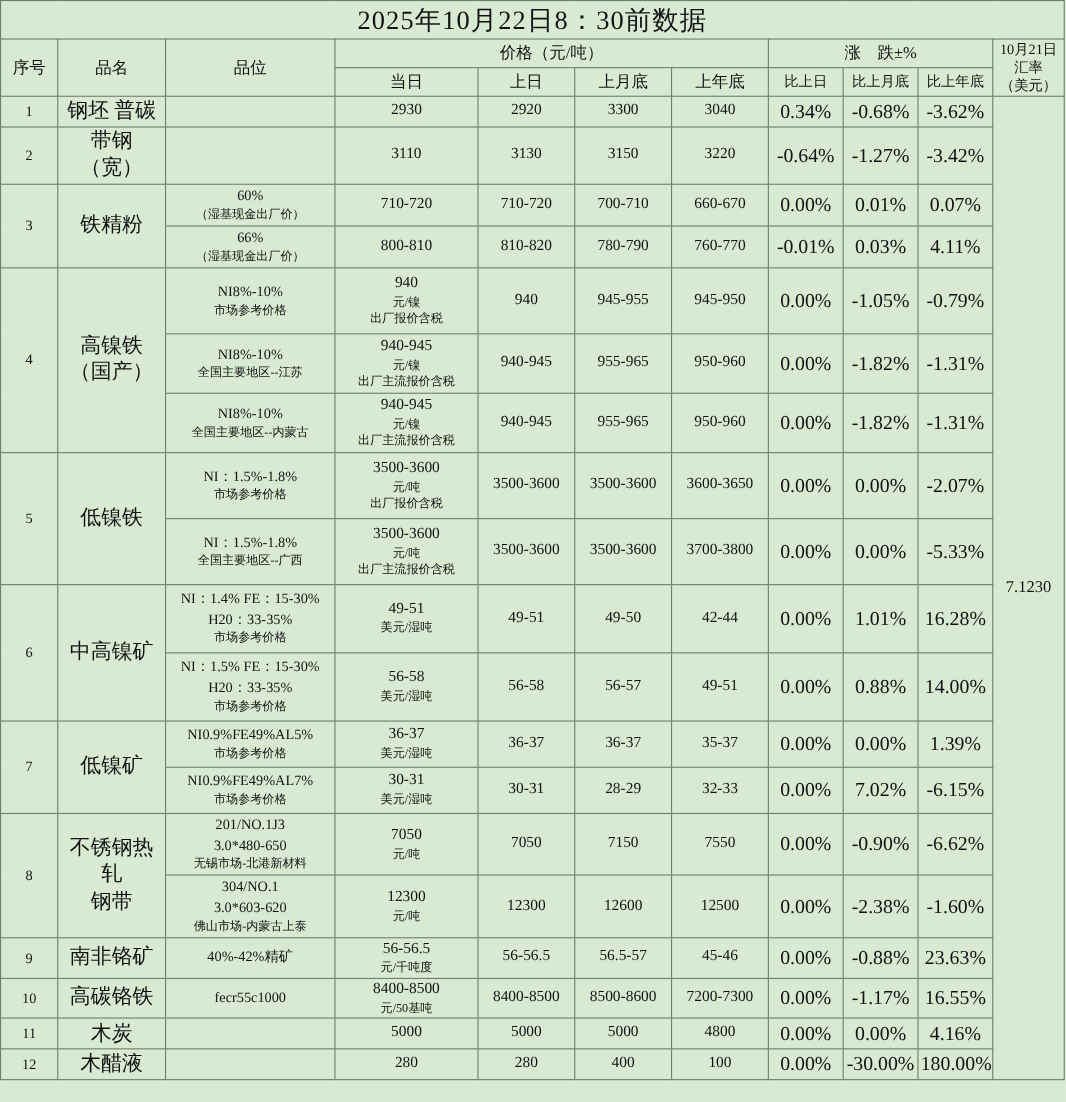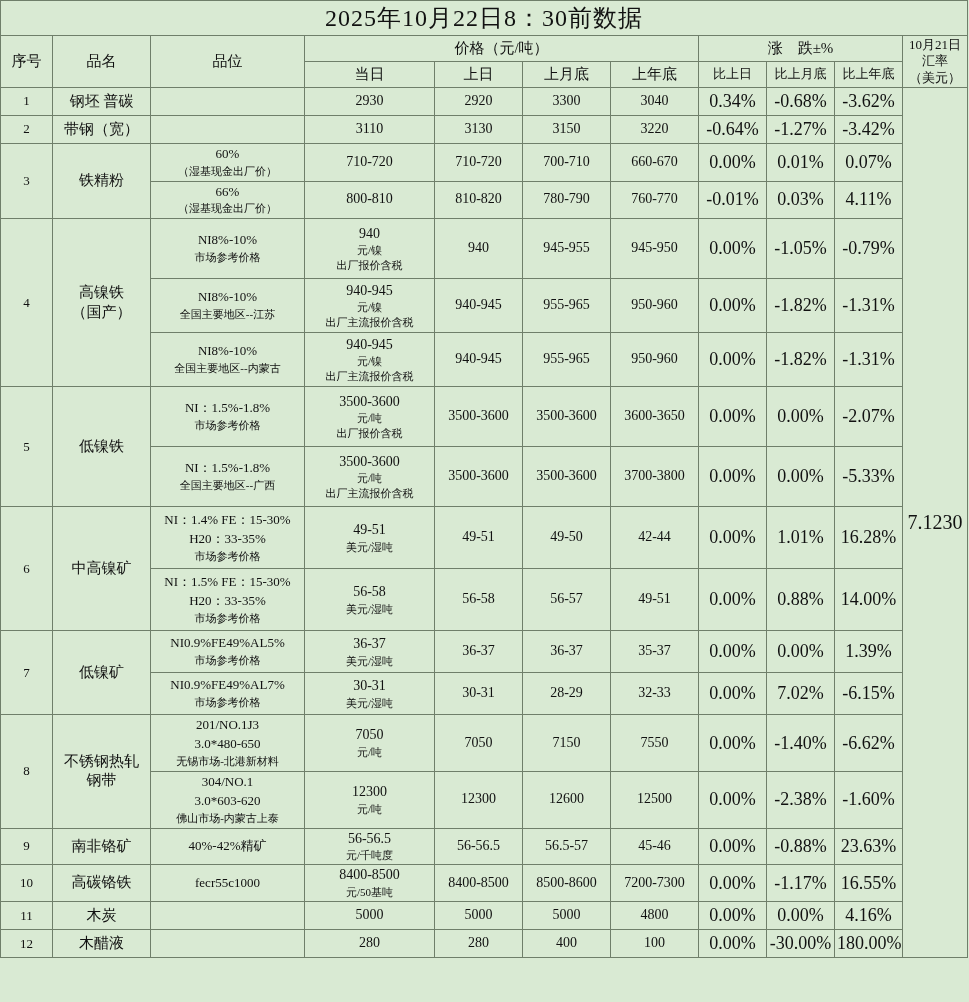--- a/index.html
+++ b/index.html
@@ -46,21 +46,21 @@
   }
   .hdr-sm {
     font-size: 13px;
     font-weight: bold;
     line-height: 1.25;
   }
   .idx {
     font-size: 13px;
   }
   .name {
-    font-size: 15px;
+    font-size: 19px;
     font-weight: bold;
     line-height: 1.3;
   }
   .spec {
     font-size: 13px;
     line-height: 1.45;
   }
   .spec .small {
     font-size: 11px;
     display: block;
@@ -80,21 +80,21 @@
     color: #d02020;
   }
   .neg {
     color: #d02020;
   }
   .zero {
     color: #111111;
     margin-top: 48px;
   }
   .rate {
-    font-size: 20px;
+    font-size: 15px;
     border-radius: 18px;
   }
 </style>
 </head>
 <body>
 
 <div class="sheet">
   <table class="grid">
     <colgroup>
       <col style="width:52px">
@@ -369,21 +369,21 @@
           <span class="small">无锡市场-北港新材料</span>
         </td>
         <td class="val">
           <span>7050</span>
           <span class="unit">元/吨</span>
         </td>
         <td class="val">7050</td>
         <td class="val">7150</td>
         <td class="val">7550</td>
         <td class="pct zero">0.00%</td>
-        <td class="pct neg">-1.40%</td>
+        <td class="pct neg">-0.90%</td>
         <td class="pct neg">-6.62%</td>
       </tr>
       <tr style="height:56px">
         <td class="spec">
           <span>304/NO.1</span><br>
           <span>3.0*603-620</span>
           <span class="small">佛山市场-内蒙古上泰</span>
         </td>
         <td class="val">
           <span>12300</span>

